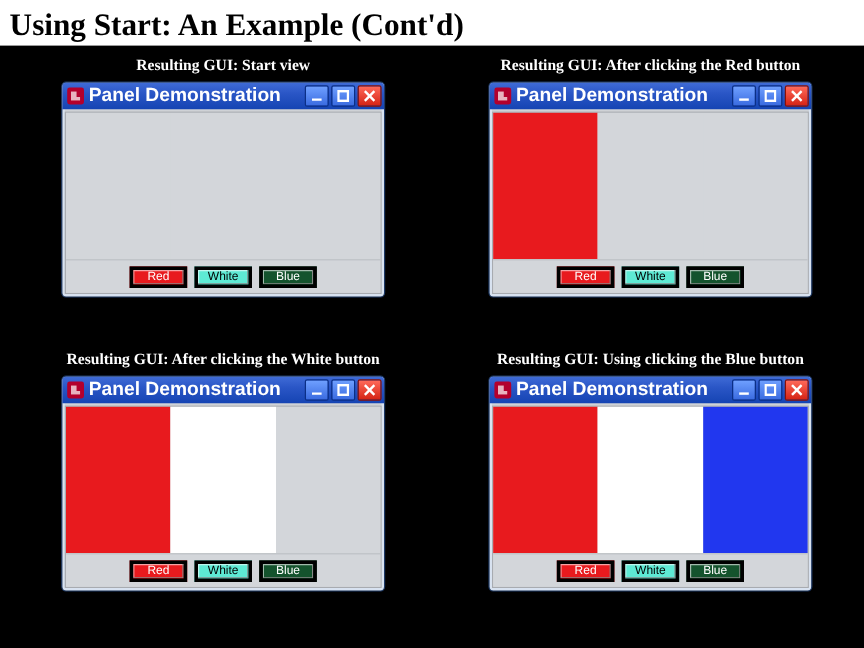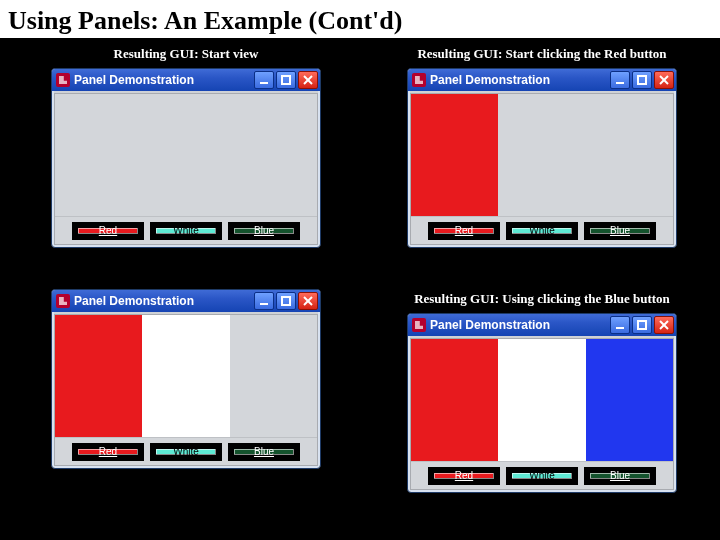--- a/index.html
+++ b/index.html
@@ -73,21 +73,21 @@
   .titlebar .app-icon:after {
     content: "";
     position: absolute; inset: 3px;
     background: #fff;
     clip-path: polygon(0 0, 60% 0, 60% 60%, 100% 60%, 100% 100%, 0 100%);
     opacity: 0.7;
   }
   .titlebar .win-title {
     color: #fff;
     font-family: Tahoma, Arial, sans-serif;
-    font-size: 12px;
+    font-size: 16px;
     font-weight: bold;
     flex: 1;
     white-space: nowrap;
   }
   .win-btns {
     display: flex;
     gap: 2px;
   }
   .win-btn {
     width: 20px;
@@ -125,40 +125,39 @@
   .btnbar {
     height: 28px;
     background: #d3d6da;
     display: flex;
     align-items: center;
     justify-content: center;
     gap: 6px;
     border-top: 1px solid #bec1c5;
   }
   .swing-btn {
-    width: 72px;
+    width: 48px;
     height: 18px;
-    border: 6px solid #000000;
+    border: 3px solid #000000;
     box-shadow: inset -1px -1px 0 #888, inset 1px 1px 0 rgba(255,255,255,0.6);
     font-family: Tahoma, Arial, sans-serif;
     font-size: 10px;
     color: #000;
     display: flex;
     align-items: center;
     justify-content: center;
-    text-decoration: underline;
   }
   .swing-btn.red   { background: #e81a1e; color:#fff; }
   .swing-btn.white { background: #5eead4; }
   .swing-btn.blue  { background: #14532d; color:#fff; }
 </style>
 </head>
 <body>
 
-<div class="slide-title">Using Panels: An Example (Cont'd)</div>
+<div class="slide-title">Using Start: An Example (Cont'd)</div>
 
 <div class="quad">
 
   <div class="cell">
     <div class="caption">Resulting GUI: Start view</div>
     <div class="win">
       <div class="titlebar">
         <span class="app-icon"></span>
         <span class="win-title">Panel Demonstration</span>
         <div class="win-btns">
@@ -189,21 +188,21 @@
         <div class="btnbar">
           <span class="swing-btn red">Red</span>
           <span class="swing-btn white">White</span>
           <span class="swing-btn blue">Blue</span>
         </div>
       </div>
     </div>
   </div>
 
   <div class="cell">
-    <div class="caption">Resulting GUI: Start clicking the Red button</div>
+    <div class="caption">Resulting GUI: After clicking the Red button</div>
     <div class="win">
       <div class="titlebar">
         <span class="app-icon"></span>
         <span class="win-title">Panel Demonstration</span>
         <div class="win-btns">
           <span class="win-btn min">
               <svg viewBox="0 0 10 10">
                 <line x1="1" y1="8" x2="9" y2="8"></line>
               </svg>
             </span>
@@ -229,20 +228,21 @@
         <div class="btnbar">
           <span class="swing-btn red">Red</span>
           <span class="swing-btn white">White</span>
           <span class="swing-btn blue">Blue</span>
         </div>
       </div>
     </div>
   </div>
 
   <div class="cell">
+    <div class="caption">Resulting GUI: After clicking the White button</div>
     <div class="win">
       <div class="titlebar">
         <span class="app-icon"></span>
         <span class="win-title">Panel Demonstration</span>
         <div class="win-btns">
           <span class="win-btn min">
               <svg viewBox="0 0 10 10">
                 <line x1="1" y1="8" x2="9" y2="8"></line>
               </svg>
             </span>

